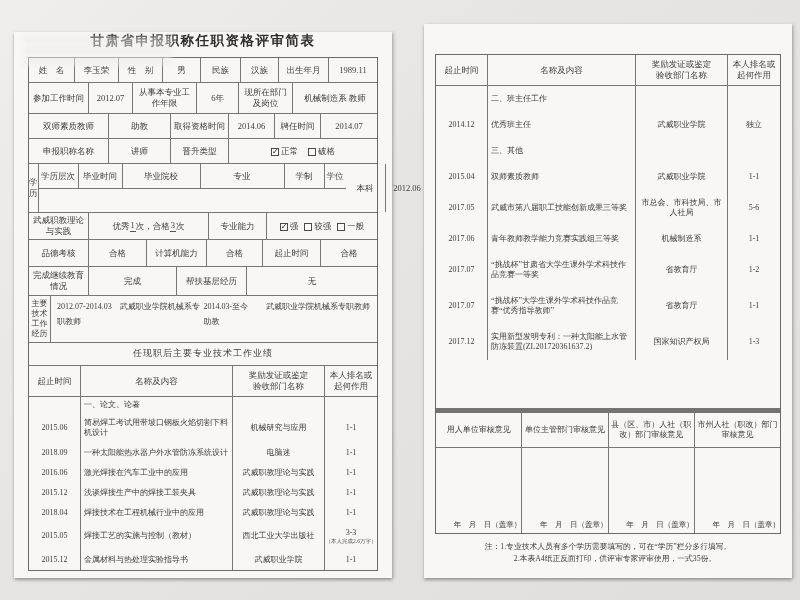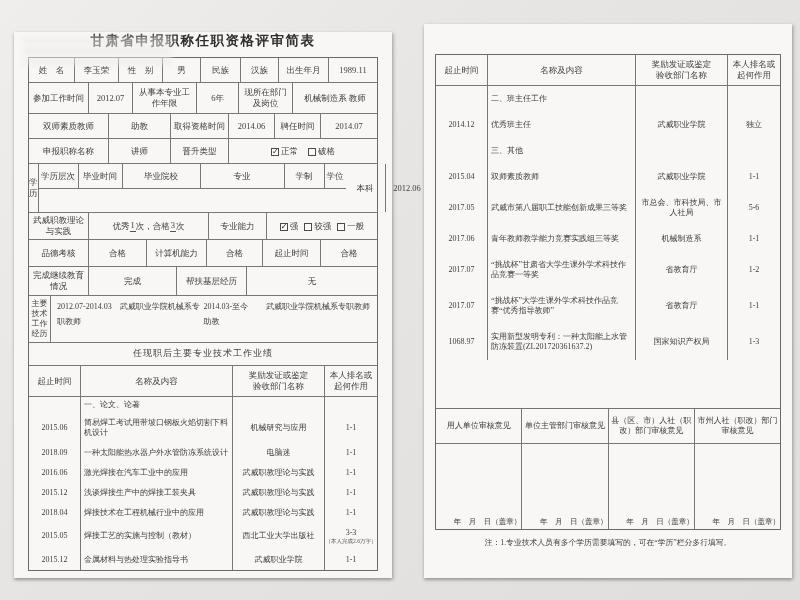--- a/index.html
+++ b/index.html
@@ -62,21 +62,21 @@
     padding:5px 3px;display:flex;align-items:center;justify-content:center;
     text-align:center;font-size:8px;
   }
   #page2 .ach-grid .c{padding:8px 3px;}
   .ach-grid .c.nm{justify-content:flex-start;text-align:left;}
   .ach-grid .c:nth-child(4n){border-right:none;}
   .ach-row.sub .c{padding:3px 3px;font-weight:normal;}
   .rank-wrap{display:flex;flex-direction:column;align-items:center;}
   .rank-note{font-size:5.5px;white-space:nowrap;color:#555;}
   
-  .appr{display:flex;border-top:1px solid #737373;height:120px;}
+  .appr{display:flex;border-top:5px solid #737373;height:120px;font-family:Liberation Mono, monospace;}
   .appr-col{box-sizing:border-box;border-right:1px solid #777;display:flex;flex-direction:column;}
   .appr-col:last-child{border-right:none;}
   .appr-head{border-bottom:1px solid #777;min-height:30px;display:flex;
     align-items:center;justify-content:center;text-align:center;padding:2px;font-size:8px;}
   .appr-box{flex:1;}
   .appr-date{font-size:7.5px;text-align:right;padding:2px 0 3px;white-space:nowrap;}
   .notes{width:344px;margin:7px auto 0;font-size:7.8px;line-height:1.5;color:#3c3c3c;text-align:center;}
   .notes .n2{padding-left:1.8em;}
   .exp-lines{padding:3px 6px;display:flex;flex-direction:row;justify-content:center;font-size:8px;line-height:1.9;flex:1;}
 </style>
@@ -387,21 +387,21 @@
         </div>
 
         <div class="ach-row">
           <div class="c">2017.07</div>
           <div class="c nm">“挑战杯”大学生课外学术科技作品竞赛“优秀指导教师”</div>
           <div class="c">省教育厅</div>
           <div class="c">1-1</div>
         </div>
 
         <div class="ach-row">
-          <div class="c">1068.97</div>
+          <div class="c">2017.12</div>
           <div class="c nm">实用新型发明专利：一种太阳能上水管防冻装置(ZL201720361637.2)</div>
           <div class="c">国家知识产权局</div>
           <div class="c">1-3</div>
         </div>
       </div>
 
     <div class="appr">
 
         <div class="appr-col grow">
           <div class="appr-head">用人单位审核意见</div>
@@ -424,14 +424,15 @@
         <div class="appr-col grow">
           <div class="appr-head">市州人社（职改）部门审核意见</div>
           <div class="appr-box"></div>
           <div class="appr-date">年　月　日（盖章）</div>
         </div>
       </div>
   </div>
 
   <div class="notes">
     <div class="n1">注：1.专业技术人员有多个学历需要填写的，可在“学历”栏分多行填写。</div>
+    <div class="n2">2.本表A4纸正反面打印，供评审专家评审使用，一式35份。</div>
   </div>
 </div>
 
 </body></html>

